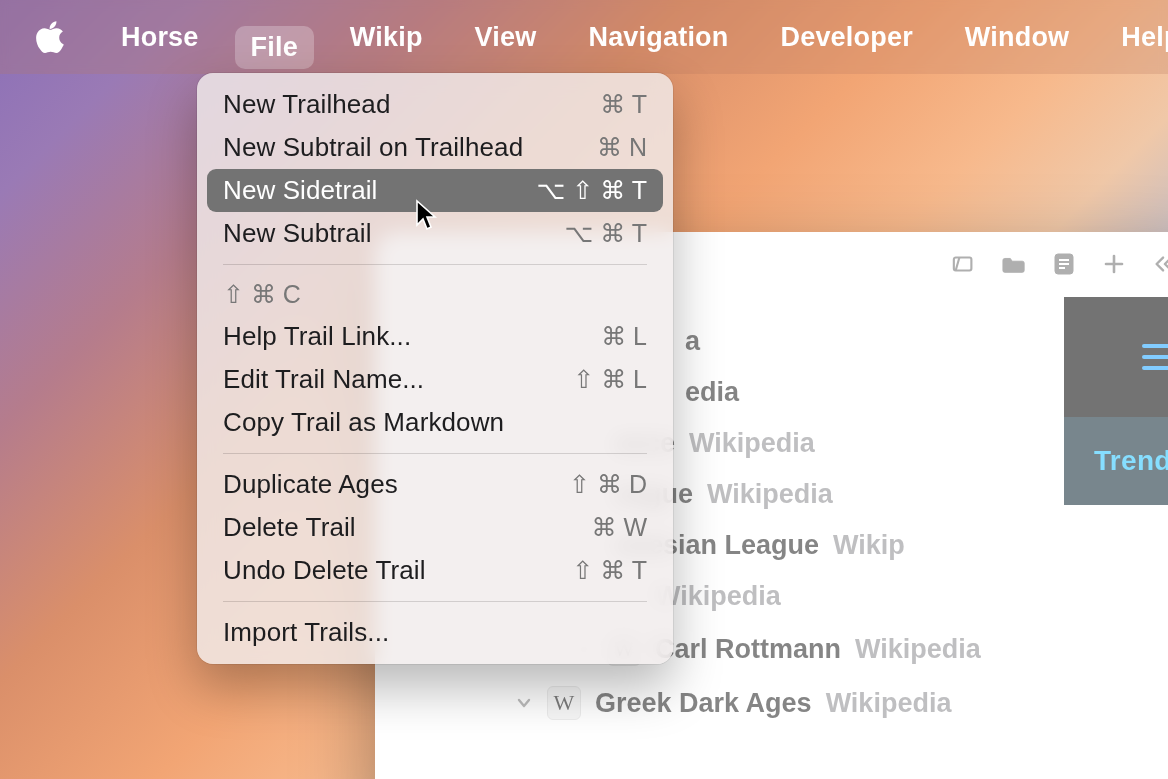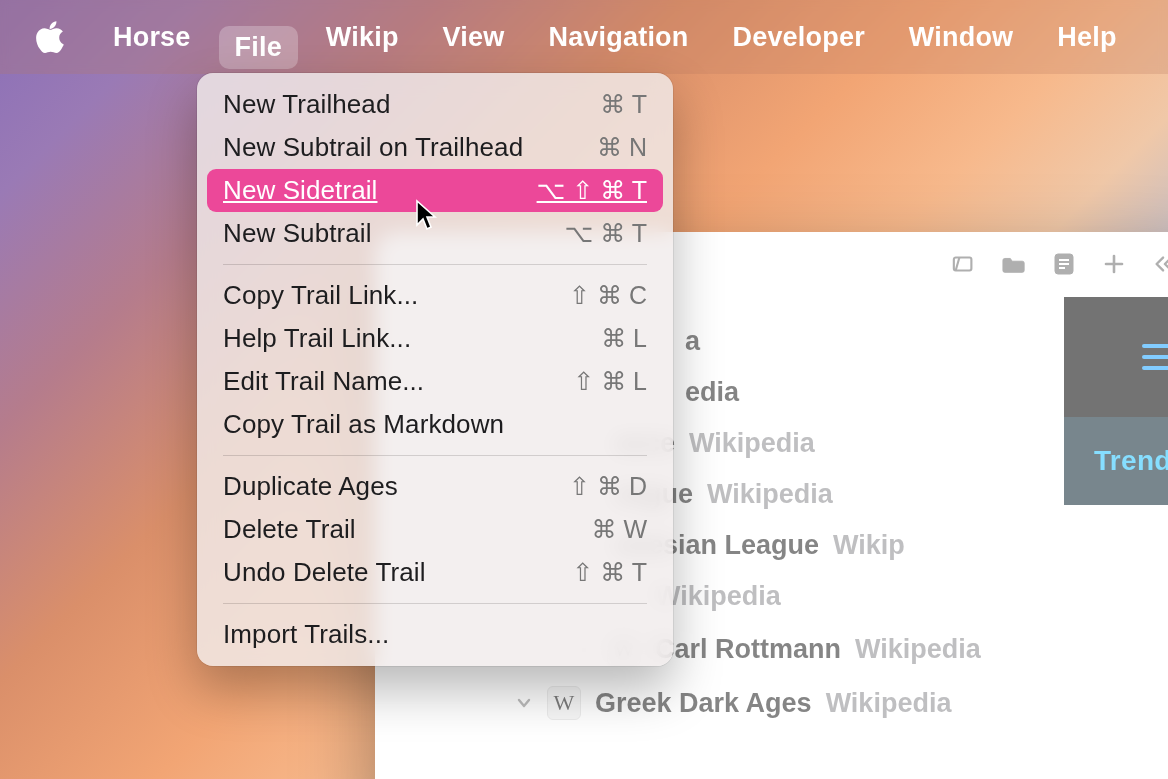--- a/index.html
+++ b/index.html
@@ -36,21 +36,21 @@
     .menubar {
       position: absolute;
       top: 0; left: 0; right: 0;
       height: 74px;
       display: flex;
       align-items: center;
       padding: 0 20px 0 34px;
       color: #fff;
       font-size: 27px;
       font-weight: 600;
-      gap: 12px;
+      gap: 20px;
       background: rgba(185, 120, 95, 0.25);
       backdrop-filter: blur(4px);
     }
     .apple-logo svg {
       width: 33px;
       height: 38px;
       display: block;
       fill: #fff;
     }
     .menu-item {
@@ -86,23 +86,22 @@
       justify-content: space-between;
       align-items: center;
       font-size: 26px;
       padding: 6px 16px;
       border-radius: 9px;
       color: #1d1d1f;
       cursor: default;
       letter-spacing: 0.1px;
     }
     .dd-item.highlighted {
-      background: #ec4899;
+      background: #737373;
       color: #fff;
-      text-decoration: underline;
     }
     .dd-item .shortcut {
       font-size: 25px;
       color: #777;
       letter-spacing: 0px;
       display: flex;
       gap: 4px;
       align-items: center;
     }
     .dd-item.highlighted .shortcut { color: #fff; }
@@ -371,21 +370,20 @@
     <div class="dd-item highlighted">
       <span>New Sidetrail</span>
       <span class="shortcut">⌥ ⇧ ⌘ T</span>
     </div>
     <div class="dd-item">
       <span>New Subtrail</span>
       <span class="shortcut">⌥ ⌘ T</span>
     </div>
     <div class="dd-sep"></div>
     <div class="dd-item">
-      <span>Copy Trail Link...</span>
       <span class="shortcut">⇧ ⌘ C</span>
     </div>
     <div class="dd-item">
       <span>Help Trail Link...</span>
       <span class="shortcut">⌘ L</span>
     </div>
     <div class="dd-item">
       <span>Edit Trail Name...</span>
       <span class="shortcut">⇧ ⌘ L</span>
     </div>

